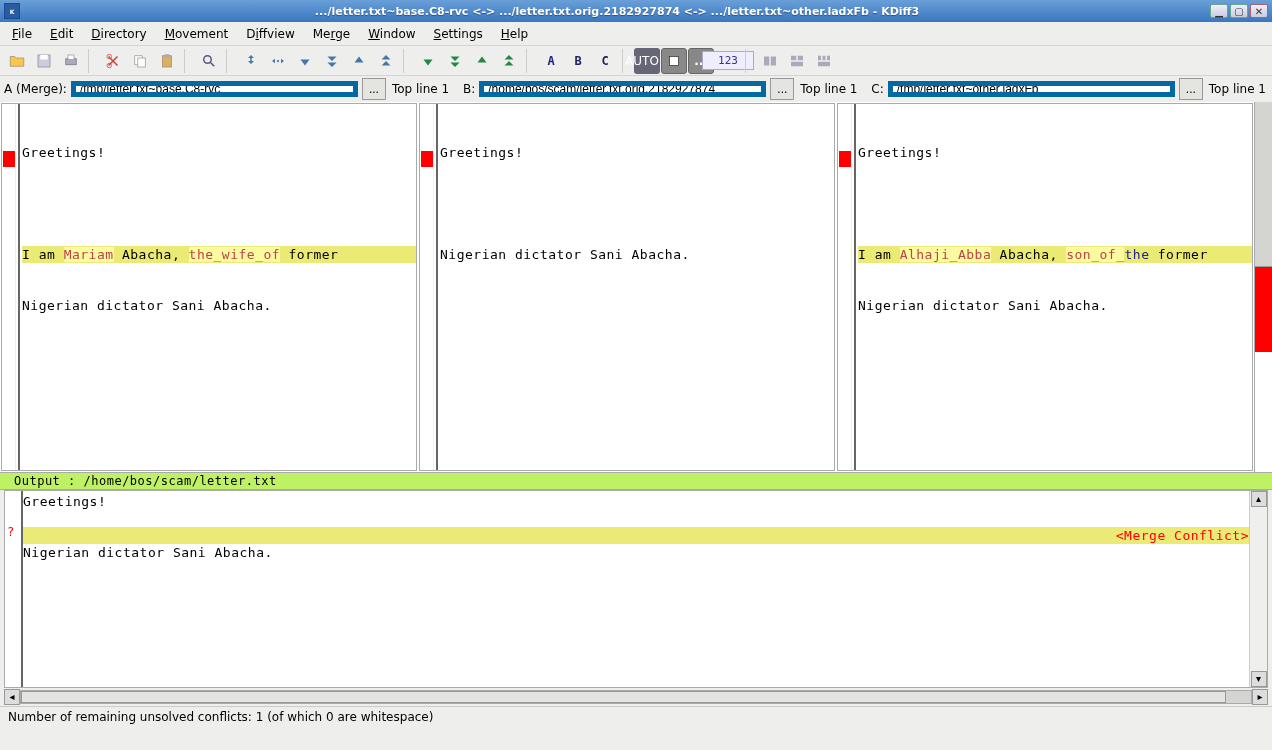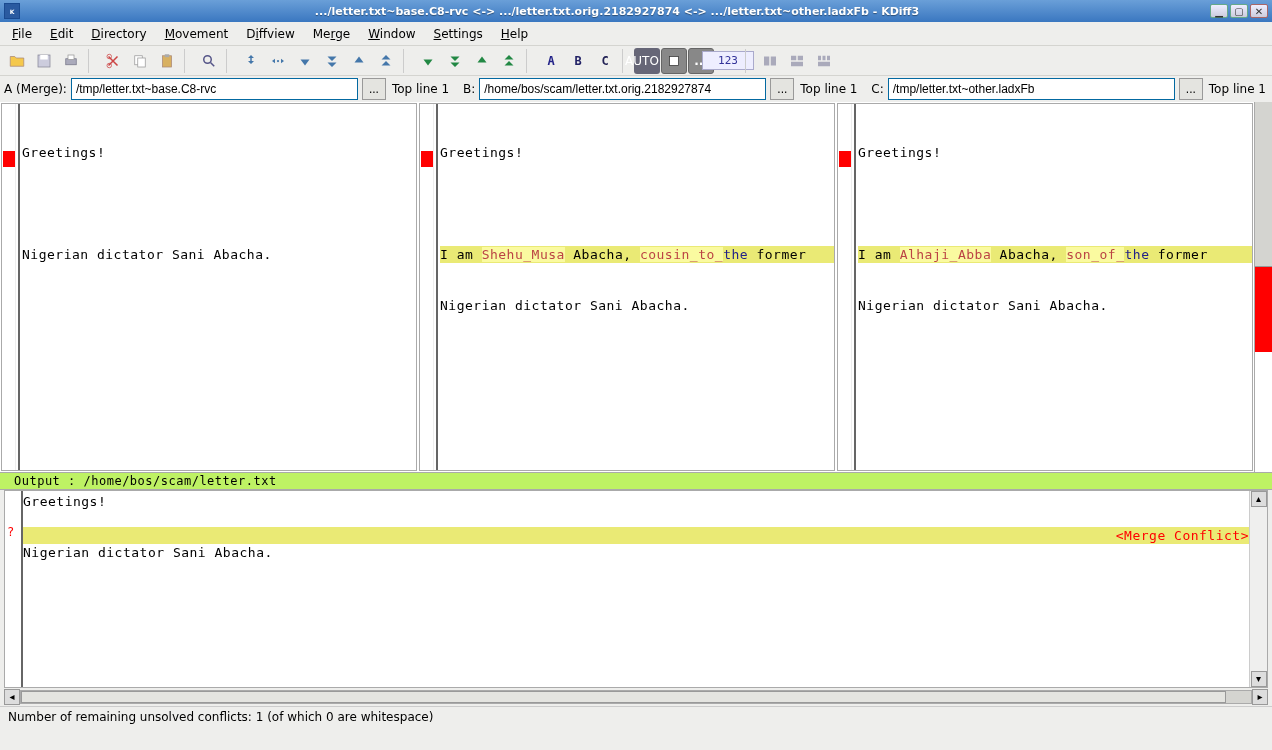--- a/index.html
+++ b/index.html
@@ -17,21 +17,21 @@
 .menubar .mitem u { text-decoration: underline; }
 
 .toolbar { background: #eeeeec; height: 30px; display: flex; align-items: center; padding: 2px 4px; border-bottom: 1px solid #d4d4d0; gap: 1px; }
 .tbtn { width: 26px; height: 26px; display:flex; align-items:center; justify-content:center; border: 1px solid transparent; border-radius:3px; cursor:pointer; }
 .tbtn.active { background:#888; border-color:#666; }
 .tsep { width: 8px; height: 24px; border-left:1px solid #ccc; margin:0 3px; }
 .tbtn svg { width:18px; height:18px; }
 
 .pathbar { background: #eeeeec; height: 26px; display: flex; align-items: center; padding: 2px 4px; gap: 4px; font-size: 12px; }
 .pathbar label { white-space: nowrap; }
-.pathbar input { flex: 1; min-width: 40px; border: 1px solid #0369a1; padding: 2px 4px; font-size: 12px; background:#fff; height:22px;}
+.pathbar input { flex: 1; min-width: 40px; border: 5px solid #0369a1; padding: 2px 4px; font-size: 12px; background:#fff; height:16px;}
 .pathbar .browse { width: 24px; height: 22px; border: 1px solid #999; background: #e4e4e0; font-size:12px; cursor:pointer; }
 .pathbar .topline { white-space: nowrap; padding: 0 2px; }
 
 .triple { display: flex; height: 370px; background:#fff; }
 .pane { flex:1; border: 1px solid #aaa; margin: 1px; display:flex; background:#fff; overflow:hidden; position:relative;}
 .gutter { width: 14px; background:#fff; border-right:1px solid #eee; position:relative;}
 .gutter .conflict-mark { position:absolute; top:47px; width:12px; height:16px; background:red; left:1px;}
 .inner-gutter { width: 4px; border-right: 2px solid #666; }
 .textbody { flex:1; font-family: "DejaVu Sans Mono", monospace; font-size: 13px; line-height: 17px; padding: 6px 0 0 2px; white-space: pre; letter-spacing: 0.5px;}
 .textbody .line { height:17px; }
@@ -252,33 +252,33 @@
 <div class="triple">
 
   <div class="pane">
     <div class="gutter">
         <div class="conflict-mark"></div>
       </div>
     <div class="inner-gutter"></div>
     <div class="textbody">
       <div class="line">Greetings!</div>
       <div class="line"></div>
+      <div class="line hl-line"><span>I am </span><span class="diff-change">Mariam</span><span> Abacha, </span><span class="diff-change">the_wife_of</span><span> former</span></div>
       <div class="line">Nigerian dictator Sani Abacha.</div>
     </div>
   </div>
 
   <div class="pane">
     <div class="gutter">
         <div class="conflict-mark"></div>
       </div>
     <div class="inner-gutter"></div>
     <div class="textbody">
       <div class="line">Greetings!</div>
       <div class="line"></div>
-      <div class="line hl-line"><span>I am </span><span class="diff-change">Shehu_Musa</span><span> Abacha, </span><span class="diff-change">cousin_to_</span><span class="diff-plain-in">the</span><span> former</span></div>
       <div class="line">Nigerian dictator Sani Abacha.</div>
     </div>
   </div>
 
   <div class="pane">
     <div class="gutter">
         <div class="conflict-mark"></div>
       </div>
     <div class="inner-gutter"></div>
     <div class="textbody">

